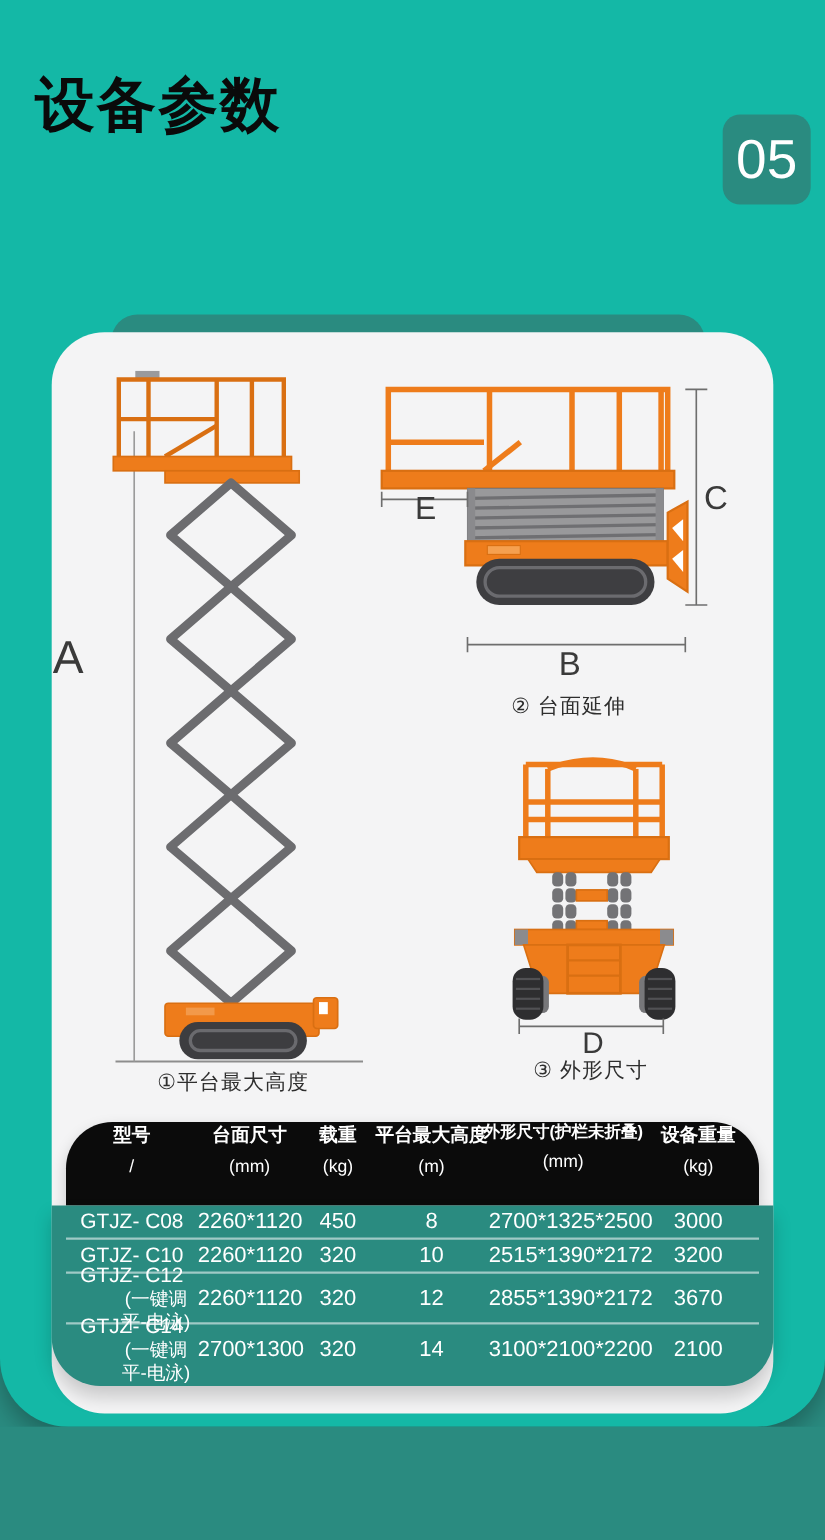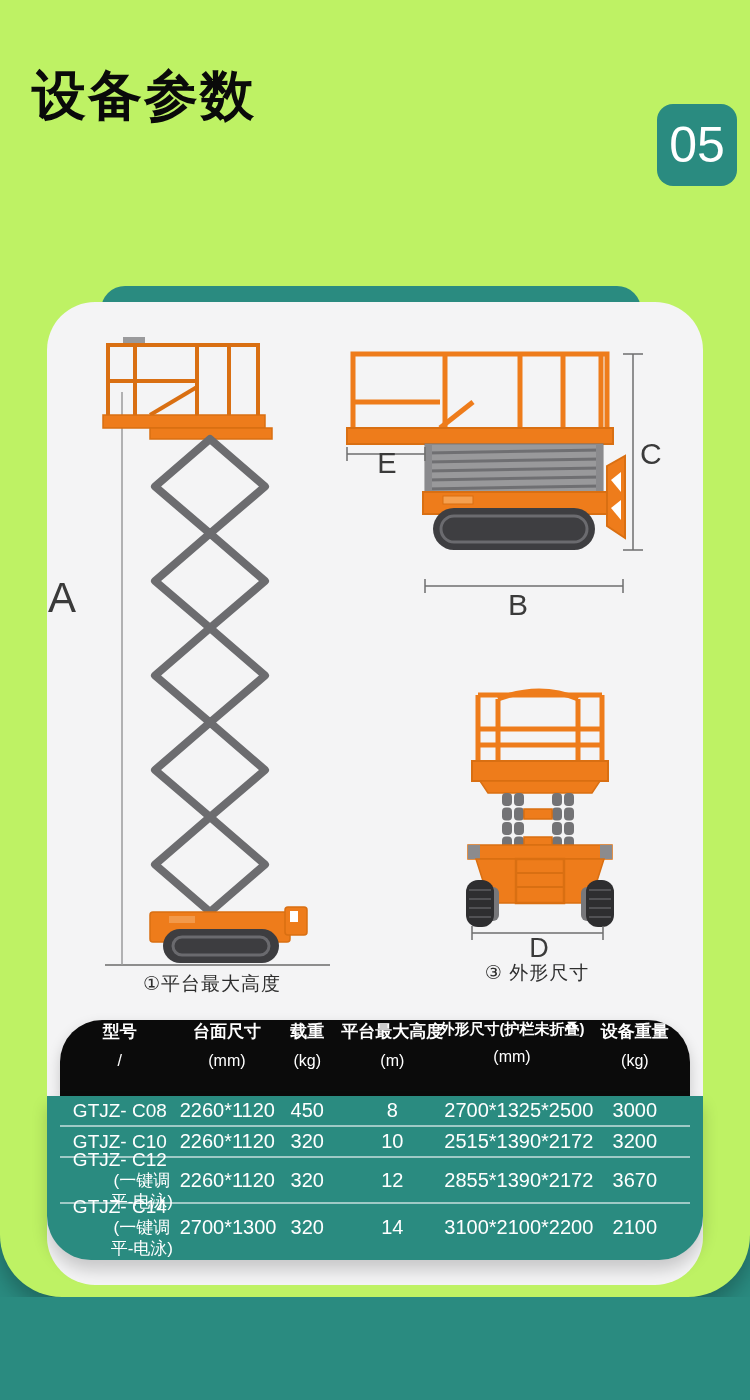--- a/index.html
+++ b/index.html
@@ -1,18 +1,18 @@
 <!DOCTYPE html>
 <html><head>
 <meta charset="utf-8">
 <style>
   html,body{margin:0;padding:0;background:#ffffff;}
   .page{position:relative;width:750px;height:1400px;overflow:hidden;background:#2a8b80;
         font-family:"Liberation Sans","DejaVu Sans",sans-serif;}
-  .panel{position:absolute;left:0;top:0;width:750px;height:1297px;background:#bef264;
+  .panel{position:absolute;left:0;top:0;width:750px;height:1297px;background:#14b8a6;
          border-radius:0 0 62px 62px;box-shadow:0 10px 22px rgba(0,0,0,.28);}
   .abs{position:absolute;}
 
   .title{left:32px;top:60px;font-size:54px;font-weight:900;color:#0a0a0a;letter-spacing:2px;}
   .badge{left:637px;top:104px;width:80px;height:82px;background:#2a8b80;border-radius:16px;
          color:#ffffff;font-size:50px;display:flex;align-items:center;justify-content:center;margin-left:20px;}
   .subtitle{left:33px;top:153px;font-size:29px;font-weight:600;color:#101010;line-height:38px;}
 
   .teal-band{left:101px;top:286px;width:540px;height:60px;background:#2a8b80;border-radius:24px 24px 0 0;}
   .card{left:47px;top:302px;width:656px;height:983px;background:#f4f4f5;border-radius:48px;}
@@ -206,20 +206,21 @@
       </g>
     </svg>
 
     <div class="abs dim dim-a">A</div>
     <div class="abs dim dim-e">E</div>
     <div class="abs dim dim-c">C</div>
     <div class="abs dim dim-b">B</div>
     <div class="abs dim dim-d">D</div>
 
     <div class="abs caption" style="left:92px;top:971px;width:240px;">①平台最大高度</div>
+    <div class="abs caption" style="left:397px;top:629px;width:240px;">② 台面延伸</div>
     <div class="abs caption" style="left:417px;top:960px;width:240px;">③ 外形尺寸</div>
 
     <div class="abs spec-table">
       <div class="thead">
         <div class="hcell c1">
           <span class="h1">型号</span>
           <span class="h2">/</span>
         </div>
         <div class="hcell c2">
           <span class="h1">台面尺寸</span>

